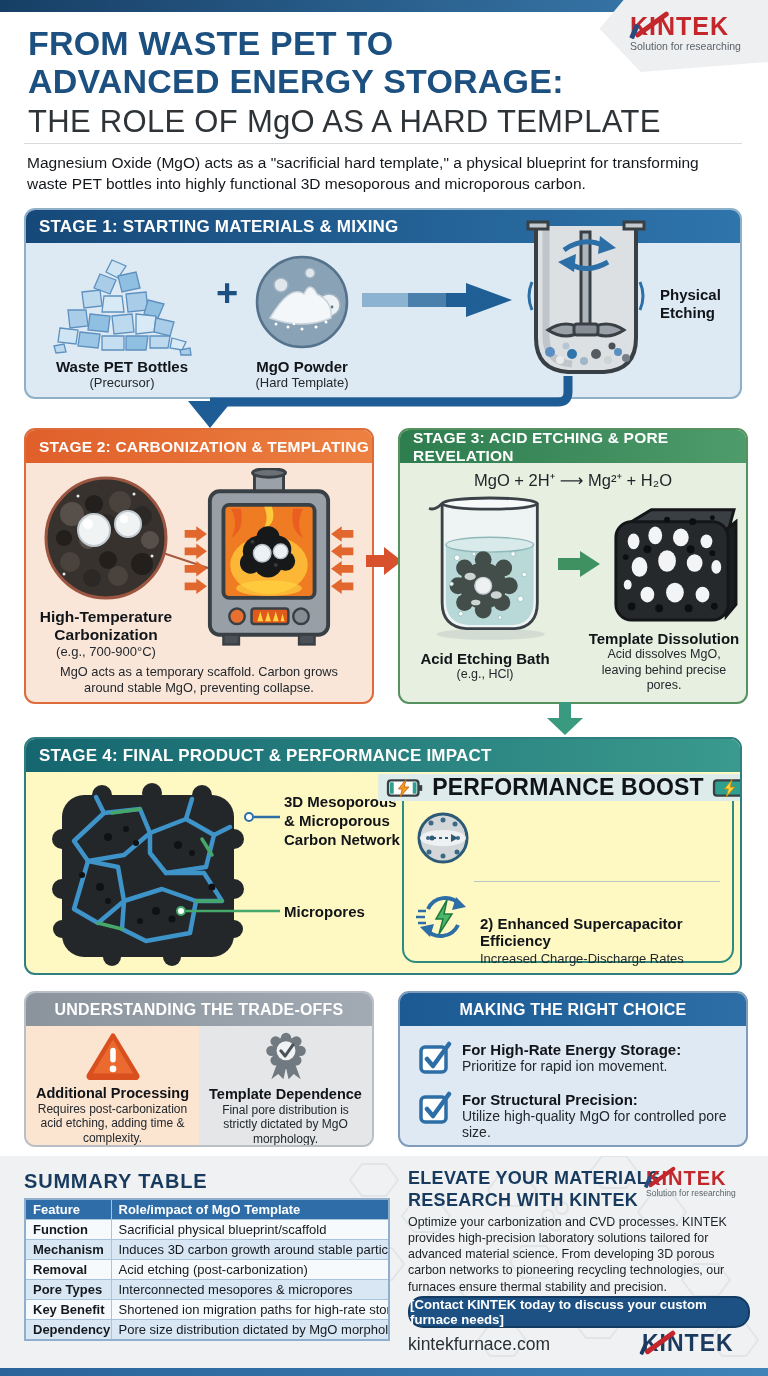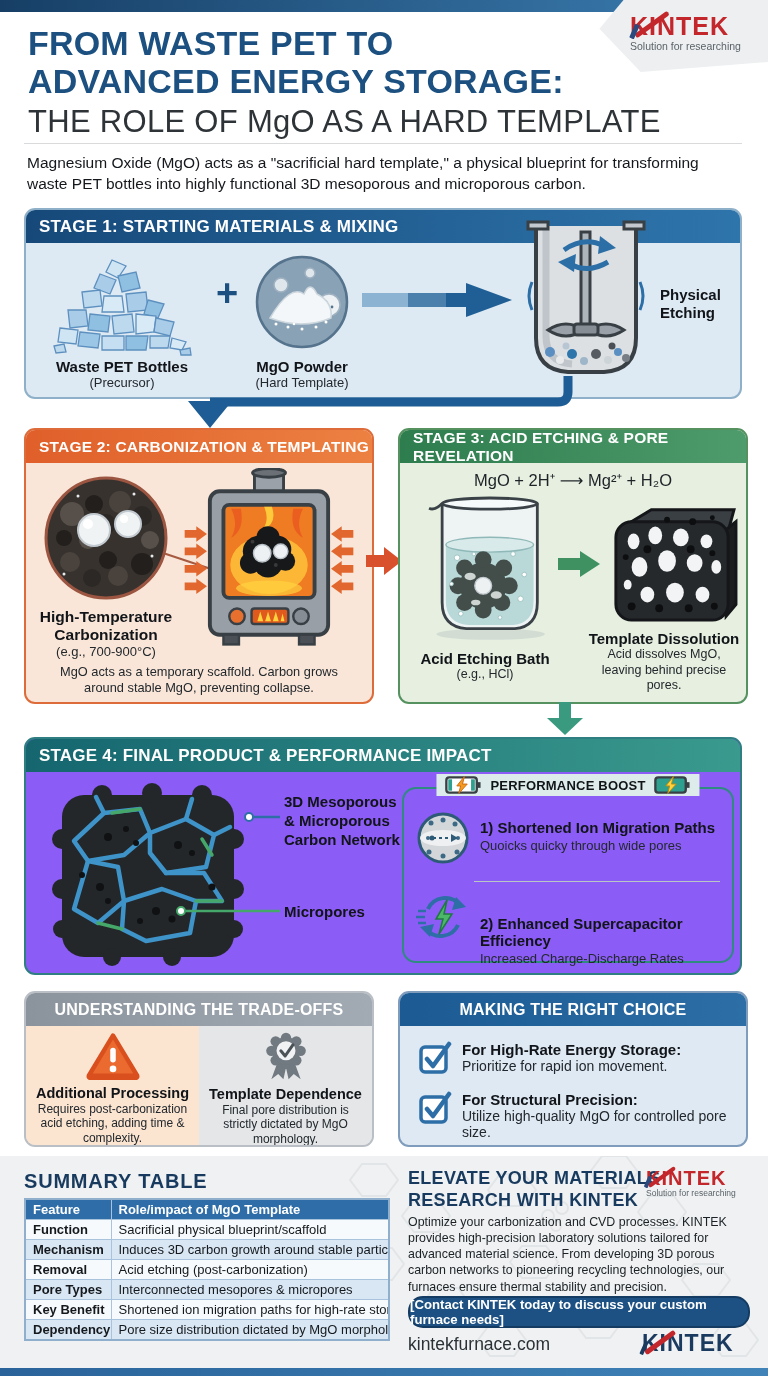--- a/index.html
+++ b/index.html
@@ -26,21 +26,21 @@
   .phead{height:33px;display:flex;align-items:center;padding-left:13px;color:#fff;
          font-weight:700;letter-spacing:.2px;}
   .phead.center{justify-content:center;padding-left:0;}
   .lbl-b{font-weight:700;color:#111418;}
   .lbl-s{color:#23282d;}
   .ctr{text-align:center;}
   
   .boost{position:absolute;border:2px solid #2f8a80;border-radius:14px;}
   .boost-title{position:absolute;top:-15px;left:50%;transform:translateX(-50%);
                display:flex;align-items:center;gap:8px;background:#ddecea;padding:0 8px;white-space:nowrap;}
-  .boost-title span{font-size:13px;font-weight:800;color:#101418;letter-spacing:.2px;}
+  .boost-title span{font-size:23px;font-weight:800;color:#101418;letter-spacing:.2px;}
   
   table.sum{border-collapse:collapse;width:364px;table-layout:fixed;}
   table.sum td,table.sum th{border:1px solid #a9c3dc;font-size:13px;padding:2px 7px;text-align:left;
                             overflow:hidden;white-space:nowrap;}
   table.sum th{background:#2e6da8;color:#fff;font-weight:700;}
   table.sum td.f{font-weight:700;}
   table.sum tr.alt{background:#d9e7f4;}
   table.sum tr{background:#f7fafc;margin-left:16px;}
   table.sum{border:2px solid #8fafcd;}
   .cta{position:absolute;background:#1d5183;border:2px solid #143c63;border-radius:15px;
@@ -337,21 +337,21 @@
       <div class="lbl-b" style="font-size:15px;">Template Dissolution</div>
       <div class="lbl-s" style="font-size:12.5px;line-height:1.25;">Acid dissolves MgO, leaving behind precise pores.</div>
     </div>
   </div>
 
   <svg class="abs" style="left:546px;top:702px;" width="38" height="34" viewBox="0 0 38 34">
     <rect x="13" y="0" width="12" height="17" fill="#3a9a80"></rect>
       <polygon points="1,16 37,16 19,33" fill="#3a9a80"></polygon>
   </svg>
 
-  <div class="panel" style="left:24px;top:737px;width:714px;height:234px;border-color:#2f7e82;background:#8b5cf6;">
+  <div class="panel" style="left:24px;top:737px;width:714px;height:234px;border-color:#2f7e82;background:#fef9c3;">
     <div class="phead" style="background:linear-gradient(90deg,#15666f,#3a9a8e);font-size:17px;">STAGE 4: FINAL PRODUCT &amp; PERFORMANCE IMPACT</div>
 
     <svg class="abs" style="left:26px;top:40px;" width="200" height="190" viewBox="0 0 200 190">
       <g fill="#24272a">
         <rect x="10" y="16" width="172" height="162" rx="22"></rect>
         <circle cx="10" cy="60" r="10"></circle>
           <circle cx="10" cy="110" r="10"></circle>
           <circle cx="10" cy="150" r="9"></circle>
         <circle cx="182" cy="60" r="10"></circle>
           <circle cx="182" cy="110" r="10"></circle>
@@ -430,24 +430,20 @@
           <circle cx="13" cy="41" r="2.5"></circle>
             <circle cx="27" cy="45" r="2.5"></circle>
             <circle cx="41" cy="41" r="2.5"></circle>
           <circle cx="12" cy="27" r="2"></circle>
             <circle cx="42" cy="27" r="2"></circle>
         </g>
         <line x1="17" y1="27" x2="35" y2="27" stroke="#2d5b77" stroke-width="2" stroke-dasharray="3,3"></line>
         <polygon points="35,23 42,27 35,31" fill="#2d5b77"></polygon>
         <circle cx="16" cy="27" r="2.5" fill="#2d5b77"></circle>
       </svg>
-      <div class="abs" style="left:76px;top:30px;">
-        <div class="lbl-b" style="font-size:15px;">1) Shortened Ion Migration Paths</div>
-        <div class="lbl-s" style="font-size:13px;margin-top:2px;">Quoicks quicky through wide pores</div>
-      </div>
       <div class="abs" style="left:70px;right:12px;top:92px;height:1px;background:#b9c6c4;"></div>
       <svg class="abs" style="left:12px;top:100px;" width="54" height="54" viewBox="0 0 54 54">
         <path d="M12 20 A19 19 0 0 1 44 16" stroke="#2d6ea6" stroke-width="4" fill="none"></path>
         <polygon points="40,8 50,18 36,21" fill="#2d6ea6"></polygon>
         <path d="M42 36 A19 19 0 0 1 10 40" stroke="#2d6ea6" stroke-width="4" fill="none"></path>
         <polygon points="14,48 4,38 18,35" fill="#2d6ea6"></polygon>
         <polygon points="31,11 20,30 27,30 23,45 36,25 28,25" fill="#4cb768" stroke="#1f7a42" stroke-width="1.5"></polygon>
         <g stroke="#2d6ea6" stroke-width="2.5">
             <line x1="2" y1="22" x2="10" y2="22"></line>
             <line x1="0" y1="28" x2="9" y2="28"></line>

